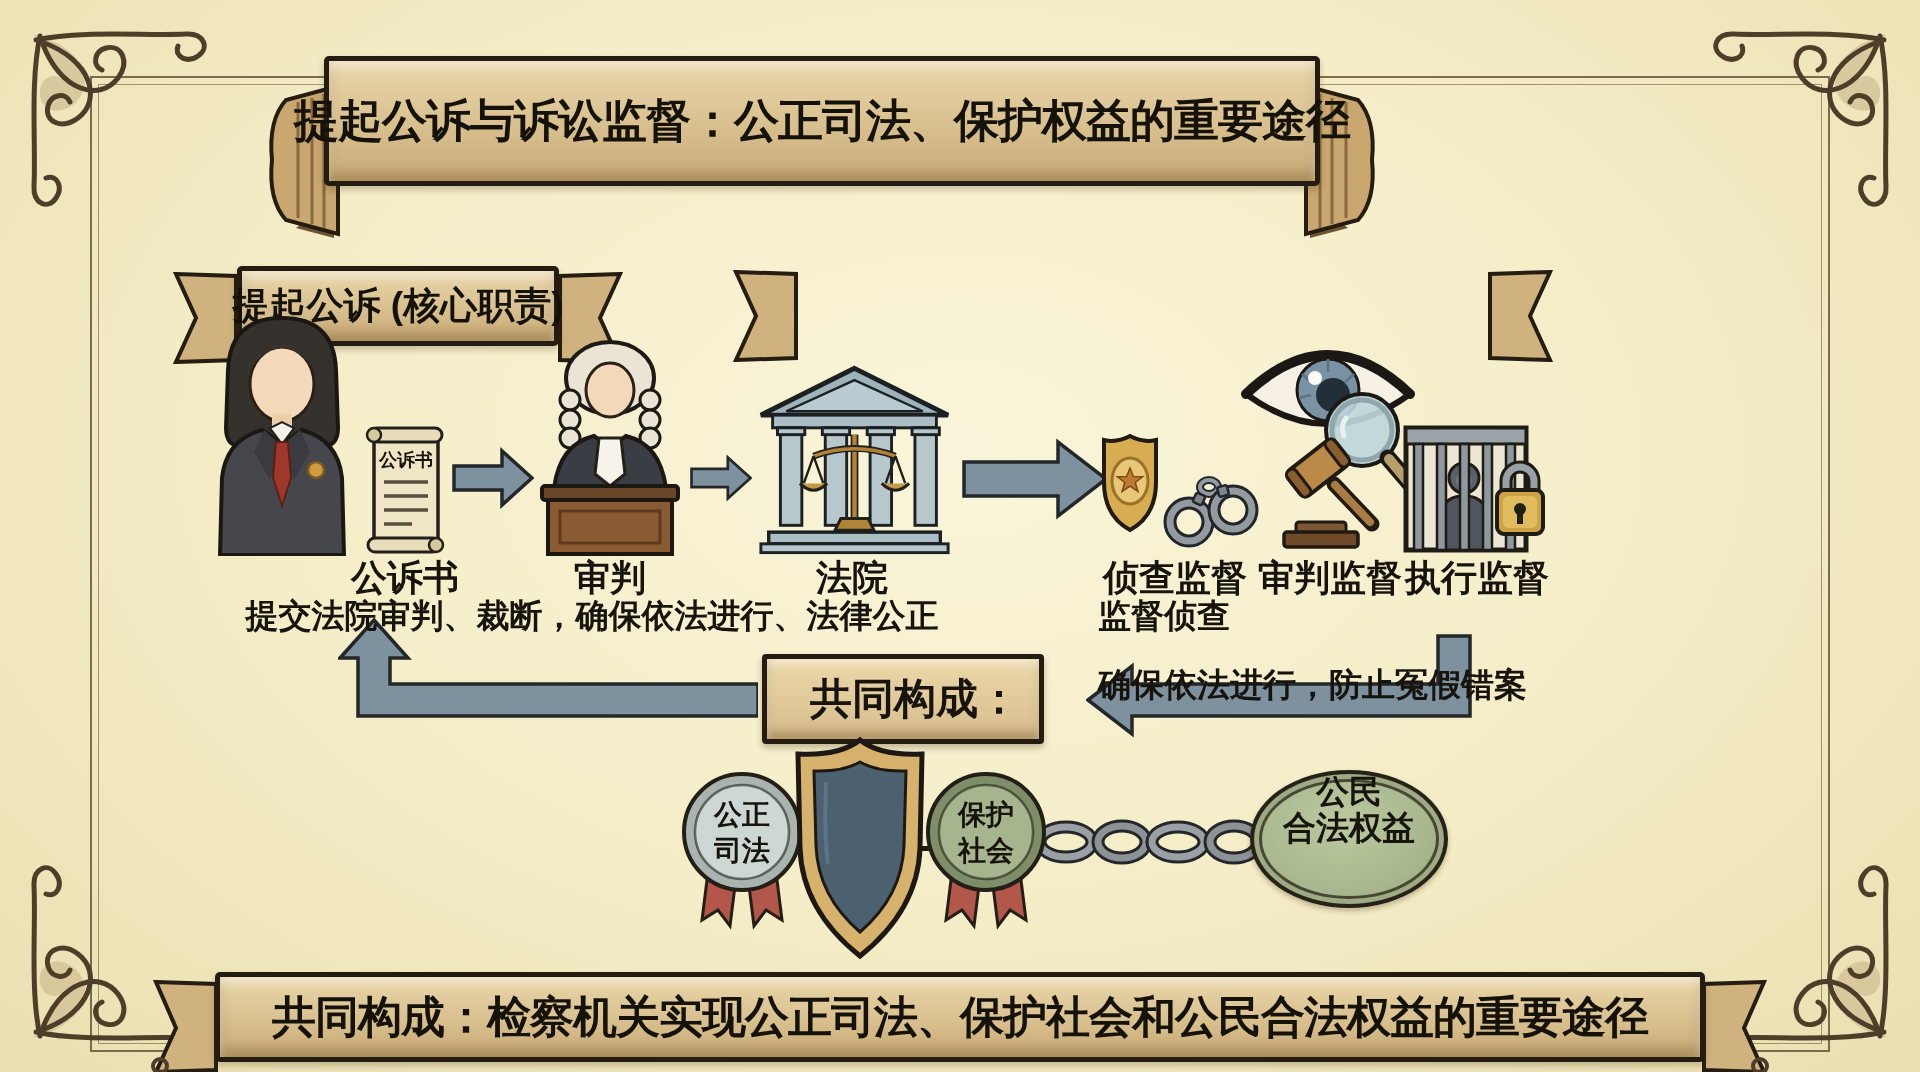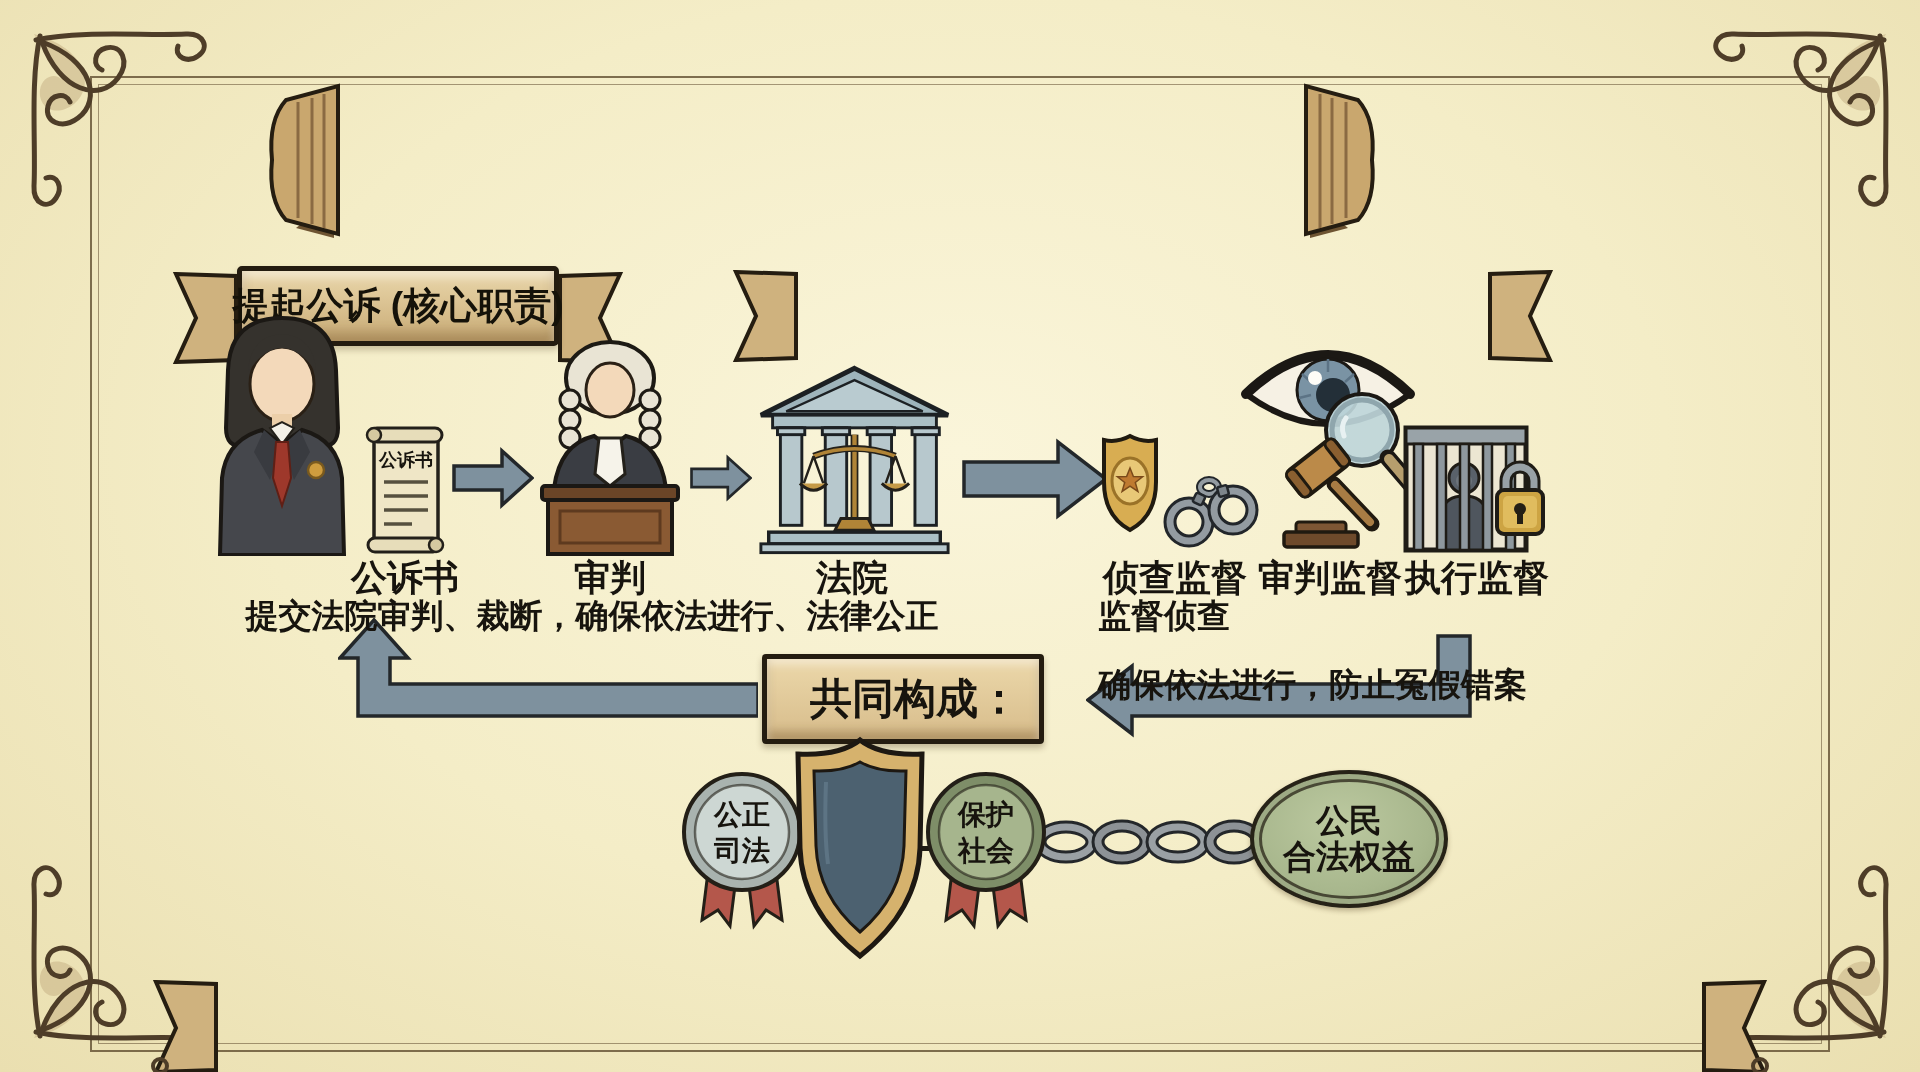--- a/index.html
+++ b/index.html
@@ -36,21 +36,21 @@
   }
   
   .label{position:absolute;font-weight:800;font-size:36px;white-space:nowrap;transform:translateX(-50%);z-index:6;}
   .caption{position:absolute;font-weight:800;font-size:33px;white-space:nowrap;z-index:6;}
   .center{transform:translateX(-50%);}
   
   .green-oval{
     border:4px solid #262217;border-radius:50%;
     background:radial-gradient(ellipse at 45% 38%, #bcc9a0 0%, #a8b78d 60%, #93a278 100%);
     box-shadow:inset 0 0 0 5px rgba(166,181,141,.9), inset 0 0 0 8px rgba(48,44,30,.8), 0 3px 5px rgba(70,50,20,.3);
-    display:flex;flex-direction:column;align-items:center;justify-content:center;z-index:5;
+    display:flex;flex-direction:column;align-items:center;justify-content:flex-start;z-index:5;
   }
   .green-oval div{font-weight:800;font-size:33px;line-height:1.08;}
   .connector{position:absolute;height:5px;background:#1f1b12;z-index:4;}
   svg{display:block;}
   svg text{font-family:"Liberation Sans","DejaVu Sans",sans-serif;font-weight:800;fill:#17140e;}
 </style>
 </head>
 <body>
 
 <div id="canvas">
@@ -98,20 +98,23 @@
   <svg class="abs" style="left:256px;top:80px;width:90px;height:160px;z-index:4;" viewBox="0 0 90 160">
     <polygon points="78,118 78,158 40,148" fill="#6e5432"></polygon>
     <path d="M82,6 L82,154 L30,140 Q12,120 16,80 Q12,40 30,20 Z" fill="#c9a76e" stroke="#251d11" stroke-width="4"></path>
     <path d="M42,22 V138 M56,18 V144 M68,14 V148" stroke="#8a6a42" stroke-width="3" fill="none"></path>
   </svg>
   <svg class="abs" style="left:1298px;top:80px;width:90px;height:160px;z-index:4;transform:scaleX(-1);" viewBox="0 0 90 160">
     <polygon points="78,118 78,158 40,148" fill="#6e5432"></polygon>
     <path d="M82,6 L82,154 L30,140 Q12,120 16,80 Q12,40 30,20 Z" fill="#c9a76e" stroke="#251d11" stroke-width="4"></path>
     <path d="M42,22 V138 M56,18 V144 M68,14 V148" stroke="#8a6a42" stroke-width="3" fill="none"></path>
   </svg>
+  <div class="abs ribbon-body" style="left:324px;top:56px;width:996px;height:130px;">
+    <span class="ribbon-text title-text">提起公诉与诉讼监督：公正司法、保护权益的重要途径</span>
+  </div>
 
   <svg class="abs" style="left:172px;top:272px;width:68px;height:92px;z-index:4;" viewBox="0 0 68 92">
     <polygon points="64,4 64,88 4,90 24,46 4,2" fill="#cfb27e" stroke="#251d11" stroke-width="4"></polygon>
   </svg>
   <svg class="abs" style="left:556px;top:272px;width:68px;height:92px;z-index:4;transform:scaleX(-1);" viewBox="0 0 68 92">
     <polygon points="64,4 64,88 4,90 24,46 4,2" fill="#cfb27e" stroke="#251d11" stroke-width="4"></polygon>
   </svg>
   <div class="abs ribbon-body" style="left:237px;top:266px;width:322px;height:80px;">
     <span class="ribbon-text sub-text-l">提起公诉 (核心职责)</span>
   </div>
@@ -352,14 +355,17 @@
   </div>
 
   <svg class="abs" style="left:148px;top:980px;width:72px;height:96px;z-index:4;" viewBox="0 0 72 96">
     <polygon points="68,4 68,90 8,92 28,48 8,2" fill="#cfb27e" stroke="#251d11" stroke-width="4"></polygon>
     <circle cx="12" cy="86" r="7" fill="none" stroke="#4e3d28" stroke-width="4"></circle>
   </svg>
   <svg class="abs" style="left:1700px;top:980px;width:72px;height:96px;z-index:4;transform:scaleX(-1);" viewBox="0 0 72 96">
     <polygon points="68,4 68,90 8,92 28,48 8,2" fill="#cfb27e" stroke="#251d11" stroke-width="4"></polygon>
     <circle cx="12" cy="86" r="7" fill="none" stroke="#4e3d28" stroke-width="4"></circle>
   </svg>
+  <div class="abs ribbon-body" style="left:215px;top:972px;width:1490px;height:90px;">
+    <span class="ribbon-text footer-text">共同构成：检察机关实现公正司法、保护社会和公民合法权益的重要途径</span>
+  </div>
 
 </div>
 
 </body></html>

